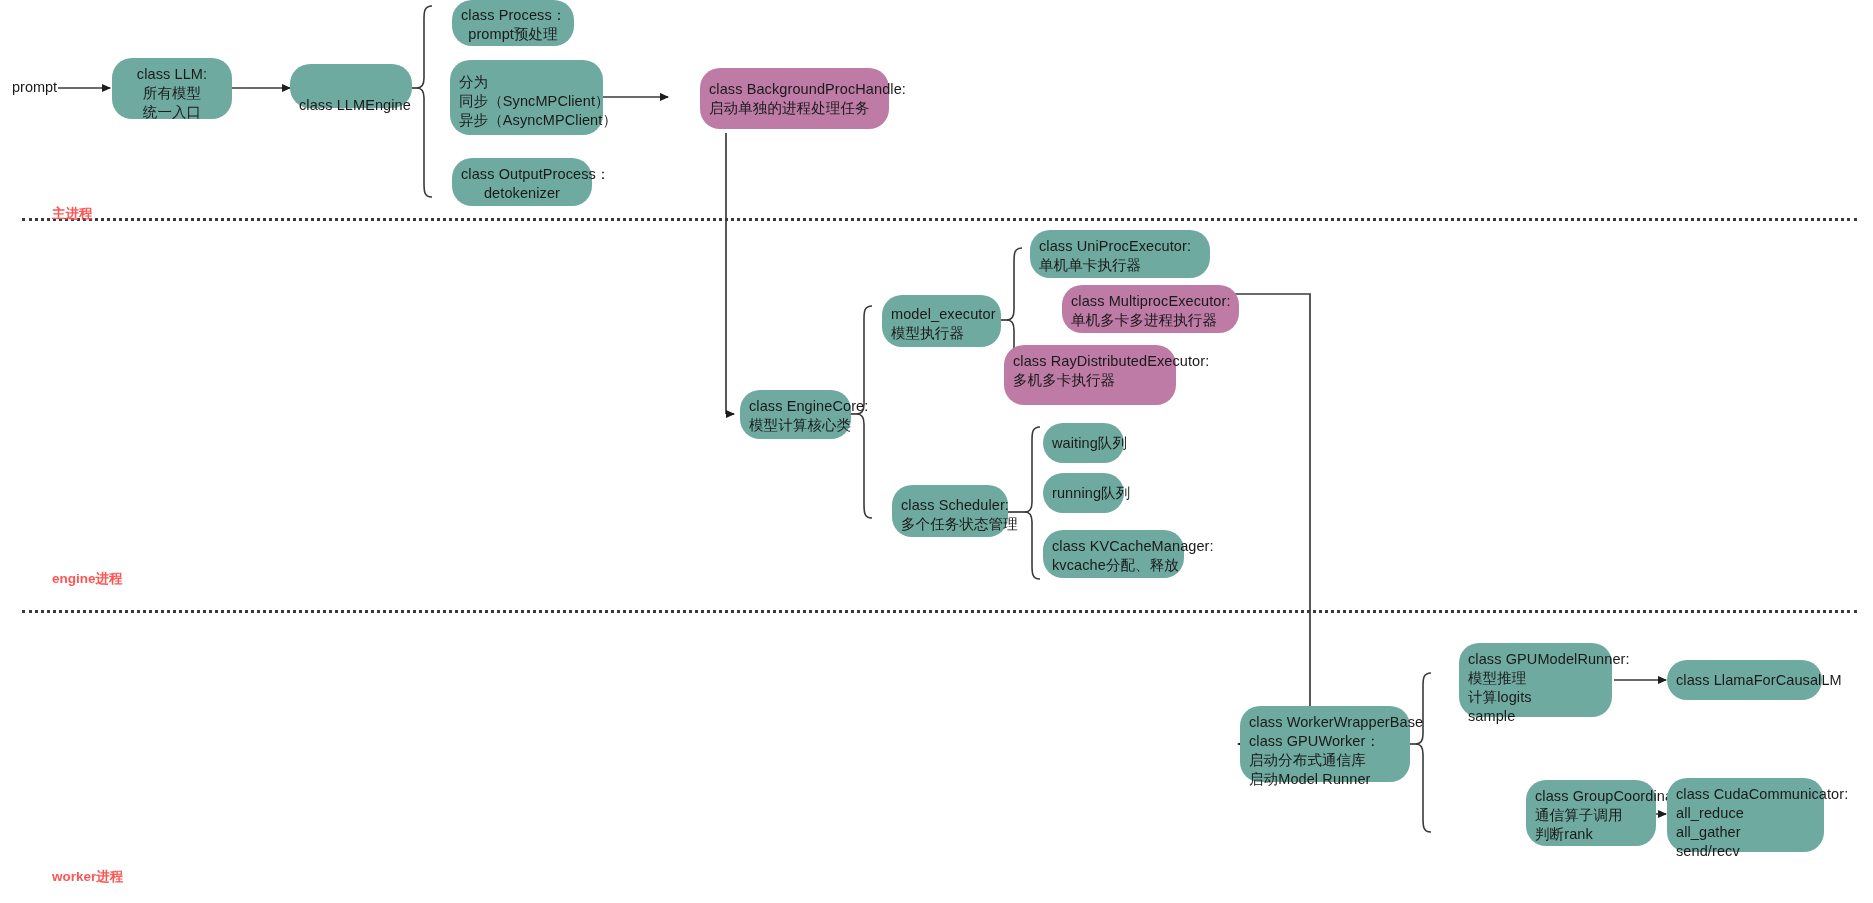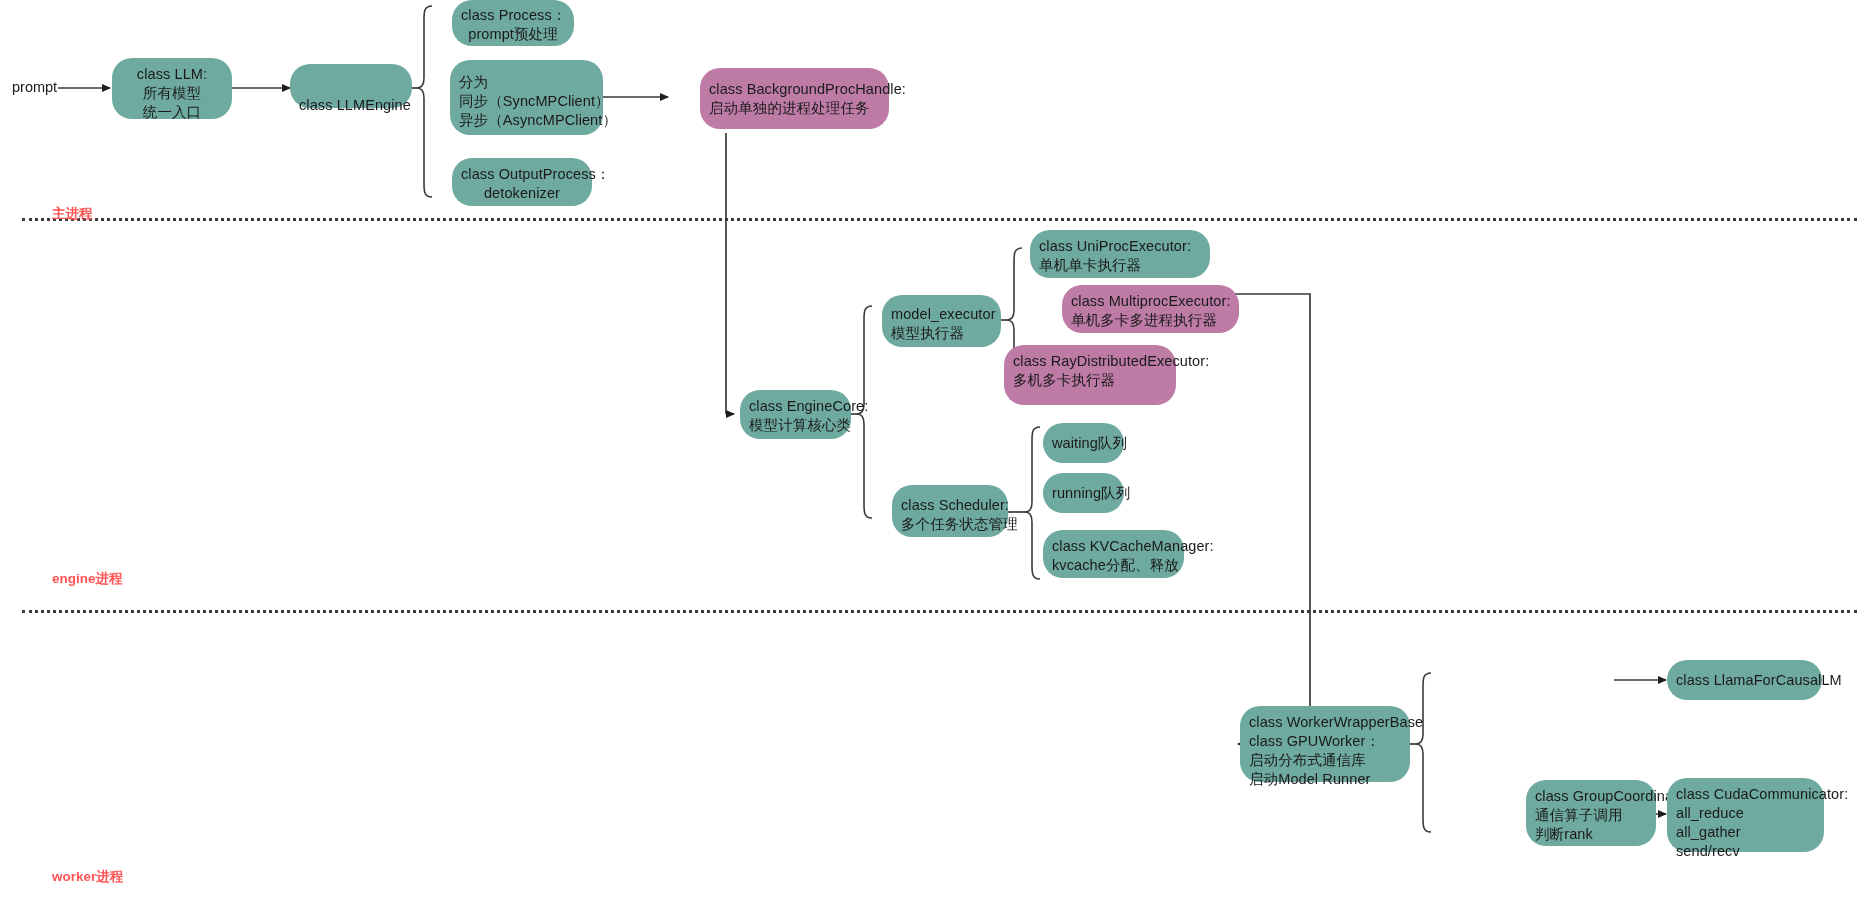--- a/index.html
+++ b/index.html
@@ -158,20 +158,24 @@
   <div class="node teal" style="left:1043px; top:473px; width:81px; height:40px; padding-top:11px;">running队列</div>
 
   <div class="node teal" style="left:1043px; top:530px; width:141px; height:48px;">class KVCacheManager:
 kvcache分配、释放</div>
 
   <div class="node teal" style="left:1240px; top:706px; width:170px; height:76px;">class WorkerWrapperBase
 class GPUWorker：
 启动分布式通信库
 启动Model Runner</div>
 
+  <div class="node teal" style="left:1459px; top:643px; width:153px; height:74px;">class GPUModelRunner:
+模型推理
+计算logits
+sample</div>
 
   <div class="node teal" style="left:1667px; top:660px; width:155px; height:40px; padding-top:11px;">class LlamaForCausalLM</div>
 
   <div class="node teal" style="left:1526px; top:780px; width:130px; height:66px;">class GroupCoordinator:
 通信算子调用
 判断rank</div>
 
   <div class="node teal" style="left:1667px; top:778px; width:157px; height:74px;">class CudaCommunicator:
 all_reduce
 all_gather

